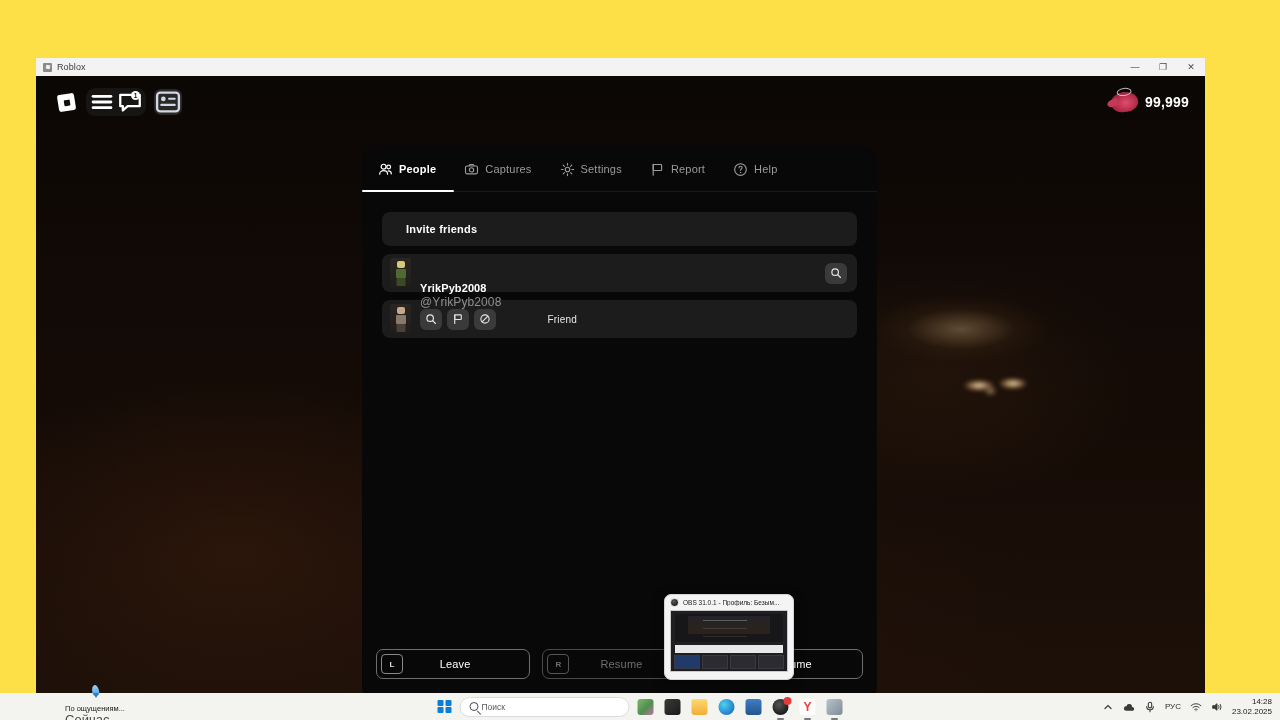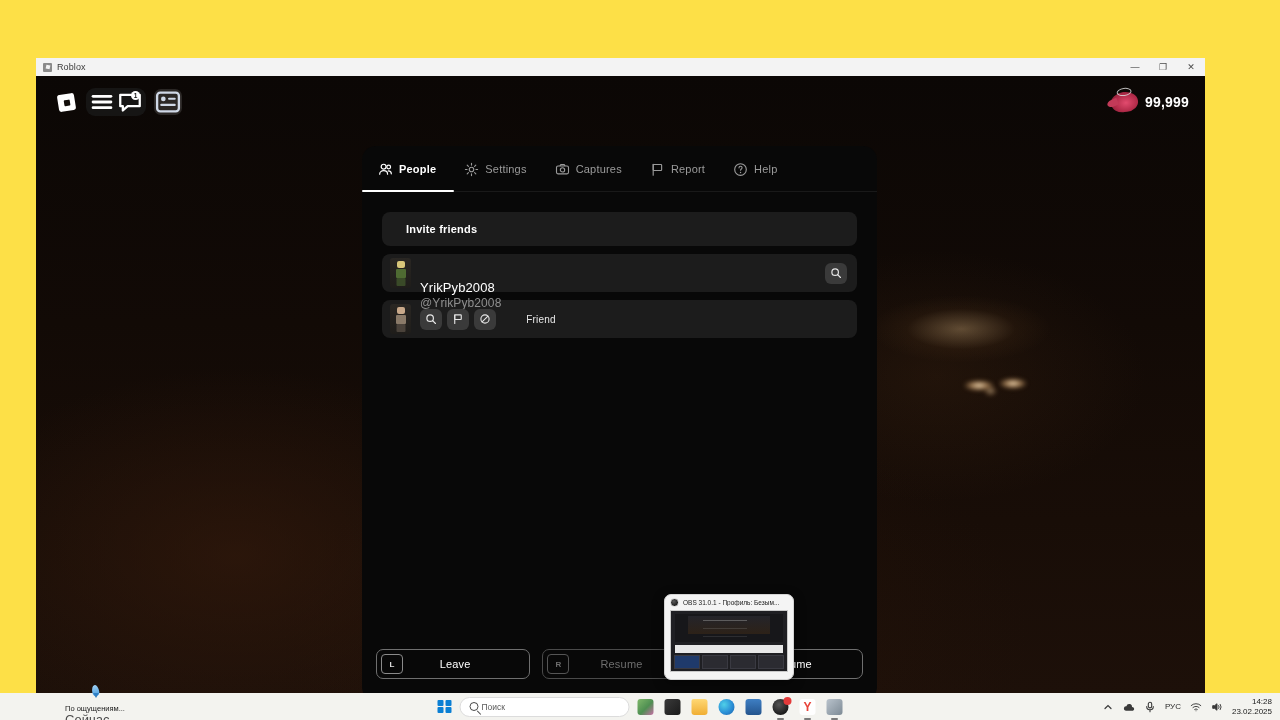--- a/index.html
+++ b/index.html
@@ -146,30 +146,30 @@
     width:21px; height:30px; border-radius:3px; flex:none; position:relative; overflow:hidden;
     background:linear-gradient(180deg,#2a2723 0%,#1f1d1a 100%);
   }
   .avatar .head { position:absolute; left:50%; transform:translateX(-50%); top:3px; width:8px; height:7px; border-radius:2px; }
   .avatar .torso { position:absolute; left:50%; transform:translateX(-50%); top:11px; width:10px; height:9px; border-radius:1px; }
   .avatar .legs { position:absolute; left:50%; transform:translateX(-50%); top:20px; width:9px; height:8px; border-radius:1px; }
   .av1 .head { background:#d9c77a; } .av1 .torso { background:#4f6b32; } .av1 .legs { background:#3a4a28; }
   .av2 .head { background:#c9a98a; } .av2 .torso { background:#8a7a68; } .av2 .legs { background:#4a423a; }
 
   .pl-names { display:flex; flex-direction:column; gap:1px; flex:1; min-width:0; }
-  .pl-name { font-size:13px; color:#fff; font-weight:normal; letter-spacing:.1px;margin-top:44px; }
+  .pl-name { font-size:11px; color:#fff; font-weight:bold; letter-spacing:.1px;margin-top:44px; }
   .pl-handle { font-size:12px; color:#8f8f8f; letter-spacing:.1px; }
 
   .act-group { display:flex; align-items:center; gap:5px; }
   .act-btn {
     width:22px; height:21px; border-radius:6px; background:#3a3a3a;
     display:flex; align-items:center; justify-content:center;
   }
   .act-btn svg { width:12px; height:12px; }
-  .friend-label { font-size:10px; color:#e8e8e8; width:72px; text-align:center; letter-spacing:.2px; }
+  .friend-label { font-size:10px; color:#e8e8e8; width:72px; text-align:right; letter-spacing:.2px; }
 
   
   #panel-actions {
     display:flex; gap:12px; padding:0 14px 22px 14px;
   }
   .act-big {
     flex:1; height:30px; border:1px solid #6f6f6f; border-radius:7px;
     display:flex; align-items:center; position:relative;
   }
   .act-big .keycap {
@@ -349,35 +349,35 @@
               <path d="M1.8 13c0-2.3 1.9-3.7 4.2-3.7S10.2 10.7 10.2 13" stroke-linecap="round"></path>
               <circle cx="11.4" cy="5.3" r="2"></circle>
               <path d="M11 9.5c1.9 0 3.2 1.3 3.2 3.1" stroke-linecap="round"></path>
             </svg>
           </span>
           <span class="tab-label">People</span>
         </div>
         <div class="tab">
           <span class="tab-icon">
             <svg viewBox="0 0 16 16" fill="none" stroke="#9b9b9b" stroke-width="1.2">
-              <circle cx="8" cy="8" r="2.4"></circle>
-              <path d="M8 1.5v1.8M8 12.7v1.8M1.5 8h1.8M12.7 8h1.8M3.4 3.4l1.3 1.3M11.3 11.3l1.3 1.3M12.6 3.4l-1.3 1.3M4.7 11.3l-1.3 1.3" stroke-linecap="round"></path>
-            </svg>
-          </span>
-          <span class="tab-label">Settings</span>
-        </div>
-        <div class="tab">
-          <span class="tab-icon">
-            <svg viewBox="0 0 16 16" fill="none" stroke="#9b9b9b" stroke-width="1.2">
               <rect x="1.6" y="4.2" width="12.8" height="8.4" rx="1.6"></rect>
               <circle cx="8" cy="8.4" r="2.3"></circle>
               <path d="M5.2 4.2l1-1.4h3.6l1 1.4" stroke-linejoin="round"></path>
             </svg>
           </span>
           <span class="tab-label">Captures</span>
+        </div>
+        <div class="tab">
+          <span class="tab-icon">
+            <svg viewBox="0 0 16 16" fill="none" stroke="#9b9b9b" stroke-width="1.2">
+              <circle cx="8" cy="8" r="2.4"></circle>
+              <path d="M8 1.5v1.8M8 12.7v1.8M1.5 8h1.8M12.7 8h1.8M3.4 3.4l1.3 1.3M11.3 11.3l1.3 1.3M12.6 3.4l-1.3 1.3M4.7 11.3l-1.3 1.3" stroke-linecap="round"></path>
+            </svg>
+          </span>
+          <span class="tab-label">Settings</span>
         </div>
         <div class="tab">
           <span class="tab-icon">
             <svg viewBox="0 0 16 16" fill="none" stroke="#9b9b9b" stroke-width="1.2">
               <path d="M3.4 14V2.4" stroke-linecap="round"></path>
               <rect x="3.4" y="2.6" width="9" height="6.4" rx="0.8"></rect>
             </svg>
           </span>
           <span class="tab-label">Report</span>
         </div>

